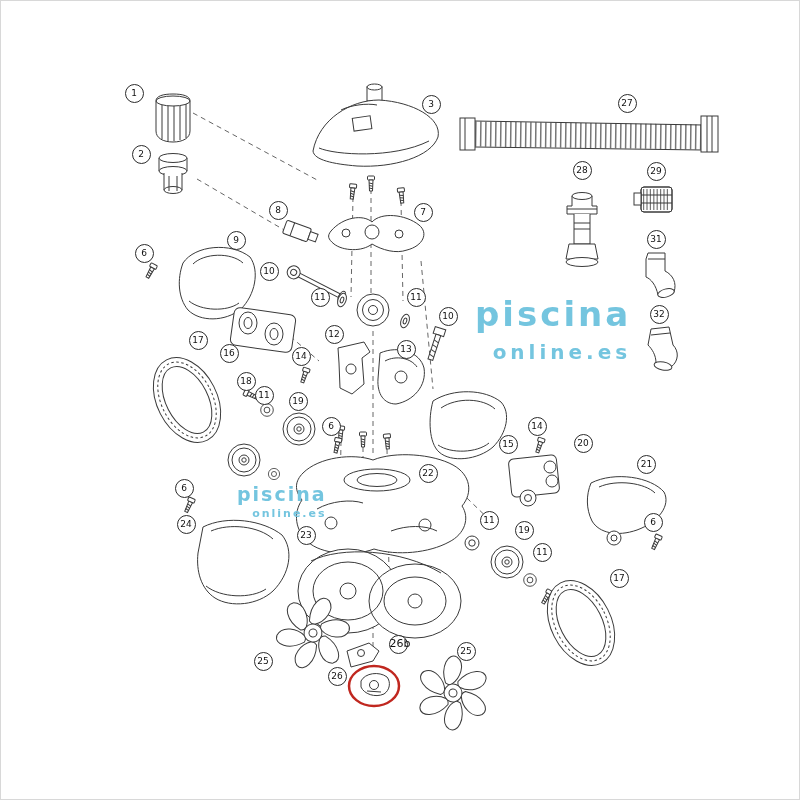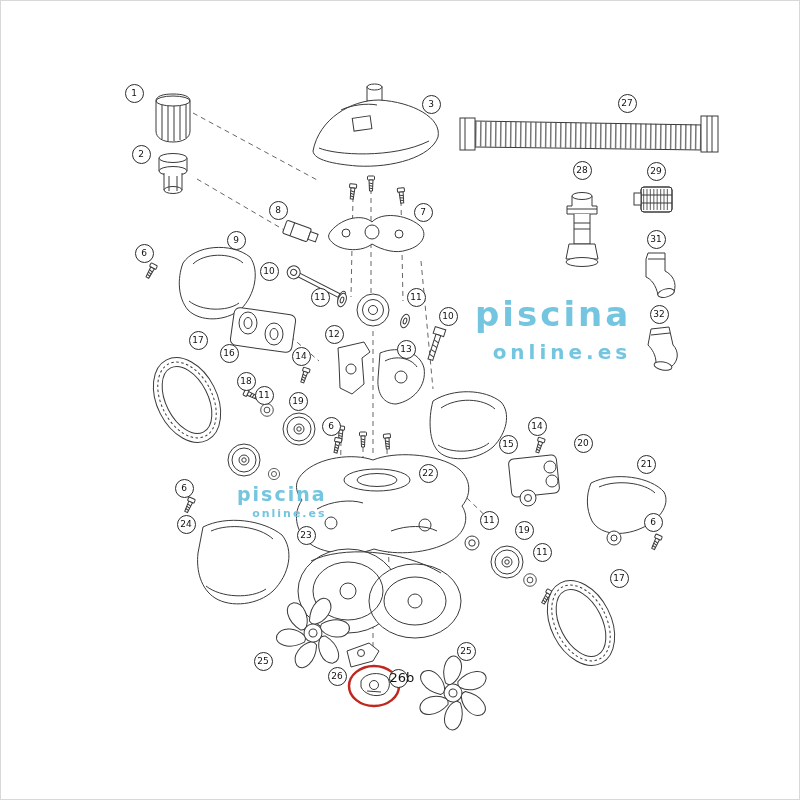--- a/index.html
+++ b/index.html
@@ -371,17 +371,17 @@
       <div class="callout" style="left: 173.5px; top: 477.5px;">6</div>
       <div class="callout" style="left: 175.5px; top: 514px; text-align: center;">24</div>
       <div class="callout" style="left: 295.5px; top: 524.5px;">23</div>
       <div class="callout" style="left: 478.5px; top: 509.5px;">11</div>
       <div class="callout" style="left: 513.5px; top: 519.5px;">19</div>
       <div class="callout" style="left: 531.5px; top: 541.5px;">11</div>
       <div class="callout" style="left: 642.5px; top: 511.5px;">6</div>
       <div class="callout" style="left: 608.5px; top: 567.5px;">17</div>
       <div class="callout" style="left: 252.5px; top: 650.5px;">25</div>
       <div class="callout" style="left: 326.5px; top: 665.5px;">26</div>
-      <div class="callout" style="left: 387.5px; top: 668px; font-size: 13px;">26b</div>
+      <div class="callout" style="left: 387.5px; top: 634px; font-size: 11px;">26b</div>
       <div class="callout" style="left: 455.5px; top: 640.5px;">25</div>
     </div>
 
 </div>
 
 </body></html>

